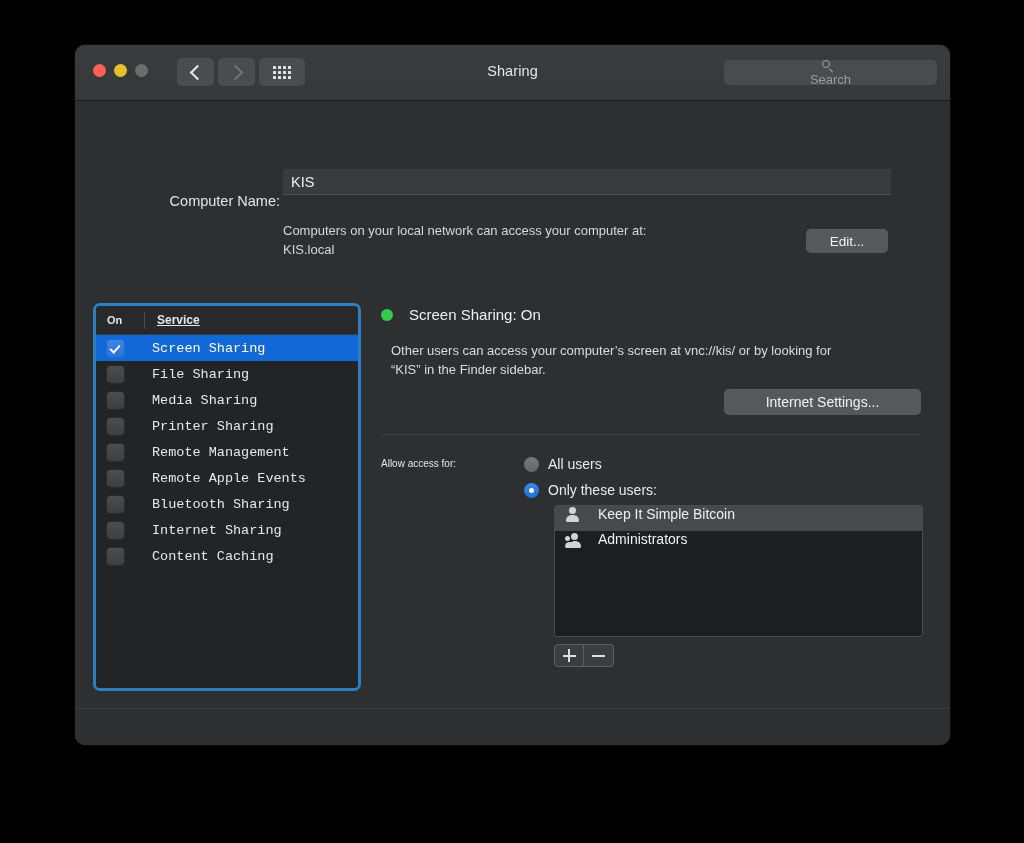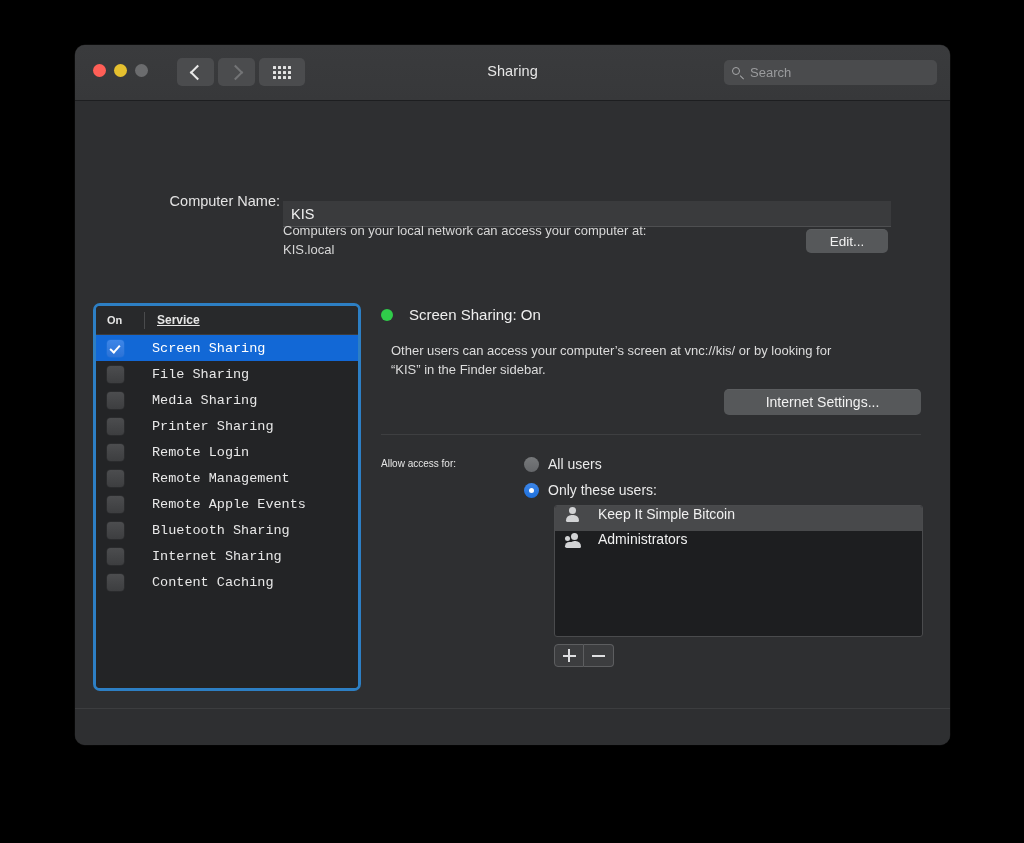--- a/index.html
+++ b/index.html
@@ -126,20 +126,21 @@
     right: 13px;
     top: 15px;
     width: 213px;
     height: 25px;
     background: #4a4b4d;
     border-radius: 5px;
     display: flex;
     align-items: center;
     padding: 0 8px;
     box-sizing: border-box;
+    flex-direction: column;
   }
   .mag {
     position: relative;
     width: 12px;
     height: 12px;
     flex: 0 0 auto;
     margin-right: 6px;
   }
   .mag::before {
     content: "";
@@ -177,21 +178,21 @@
     left: 60px;
     top: 92px;
     font-size: 14.5px;
     color: #e4e4e4;
     text-align: right;
     width: 145px;
   }
   #name-field {
     position: absolute;
     left: 208px;
-    top: 100px;
+    top: 68px;
     width: 608px;
     height: 26px;
     background: #3a3b3d;
     border: none;
     border-bottom: 1px solid #4e4f51;
     color: #f0f0f0;
     font-size: 14.5px;
     font-family: "Liberation Sans", sans-serif;
     padding: 0 8px;
     box-sizing: border-box;
@@ -565,24 +566,20 @@
               <span class="cbox"></span>
               <span class="slabel">File Sharing</span>
             </div>
             <div class="srow">
               <span class="cbox"></span>
               <span class="slabel">Media Sharing</span>
             </div>
             <div class="srow">
               <span class="cbox"></span>
               <span class="slabel">Printer Sharing</span>
-            </div>
-            <div class="srow">
-              <span class="cbox"></span>
-              <span class="slabel">Remote Login</span>
             </div>
             <div class="srow">
               <span class="cbox"></span>
               <span class="slabel">Remote Management</span>
             </div>
             <div class="srow">
               <span class="cbox"></span>
               <span class="slabel">Remote Apple Events</span>
             </div>
             <div class="srow">

